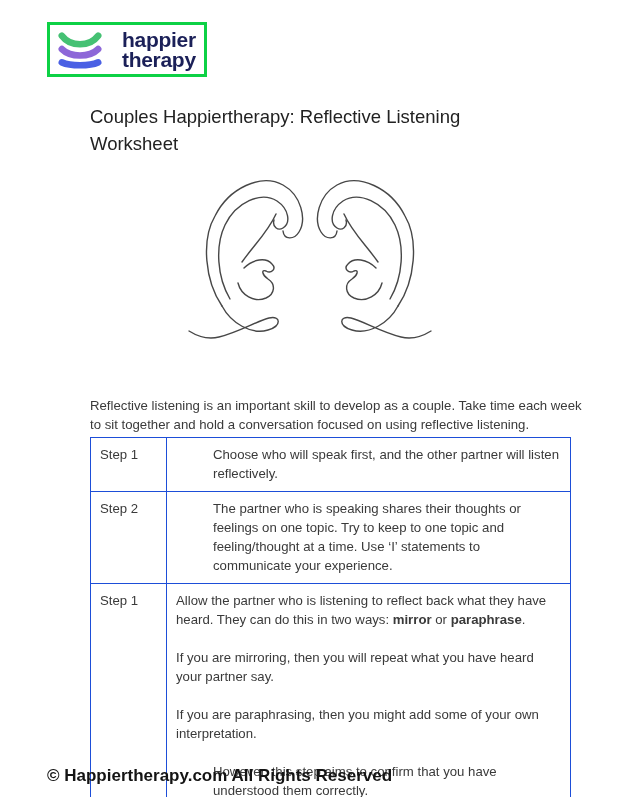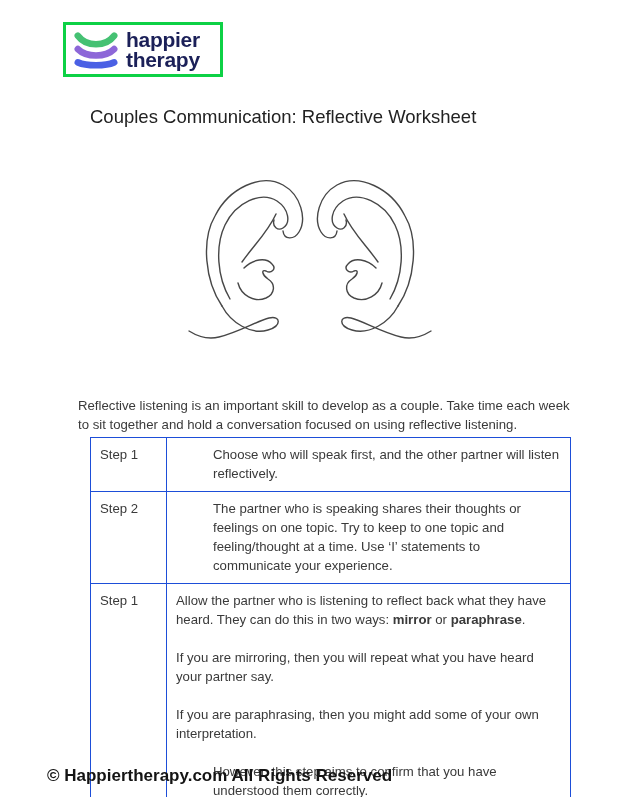--- a/index.html
+++ b/index.html
@@ -7,46 +7,46 @@
     width: 618px; height: 797px;
     font-family: "Liberation Sans", sans-serif;
     color: #3a3a3a;
     position: relative;
     overflow: hidden;
   }
   .page { position: relative; width: 618px; height: 797px; background: #fff; }
 
   
   .logo-box {
-    position: absolute; left: 63px; top: 22px;
+    position: absolute; left: 47px; top: 22px;
     width: 160px; height: 55px; box-sizing: border-box;
     border: 3px solid #0dd145;
     background: #fff;
-    display: flex; align-items: center; gap: 5px; padding: 3px 5px;
+    display: flex; align-items: center; gap: 17px; padding: 3px 5px;
   }
   .logo-curves { flex: 0 0 auto; display: block; }
   .logo-wordmark {
     font-weight: bold; font-size: 21px; line-height: 0.92;
     color: #1b2058; letter-spacing: -0.3px;
   }
 
   
   .title {
     position: absolute; left: 90px; top: 103px;
     font-size: 18.5px; line-height: 27px; color: #222222;
     font-weight: 400;
   }
 
   
   .ears { position: absolute; left: 186px; top: 170px; }
   .ears path { fill: none; stroke: #474747; stroke-width: 1.4; stroke-linecap: round; }
 
   
   .intro {
-    position: absolute; left: 78px; top: 383px; width: 492px;
+    position: absolute; left: 90px; top: 383px; width: 492px;
     font-size: 13.2px; line-height: 19px; color: #3a3a3a;
   }
 
   
   table.steps {
     position: absolute; left: 90px; top: 437px;
     width: 481px; border-collapse: collapse;
     font-size: 13.2px; line-height: 19px; color: #3a3a3a;
     table-layout: fixed;
   }
@@ -77,21 +77,22 @@
       <path d="M7 21 C 16 30, 36 30, 45 21" stroke="#8d67d8" stroke-width="7" fill="none" stroke-linecap="round"></path>
       <path d="M7 35 C 16 39, 36 39, 45 35" stroke="#4a60e4" stroke-width="7" fill="none" stroke-linecap="round"></path>
     </svg>
     <div class="logo-wordmark">
       <div>happier</div>
       <div>therapy</div>
     </div>
   </div>
 
   <div class="title">
-    <div>Couples Communication: Reflective Worksheet</div>
+    <div>Couples Happiertherapy: Reflective Listening</div>
+    <div>Worksheet</div>
   </div>
 
   <svg class="ears" width="248" height="174" viewBox="-16 -8 248 174" aria-hidden="true">
     <defs>
       <g id="ear">
         <path d="M 20 128 C 3 103, -1 62, 13 38 C 27 10, 59 -5, 81 7 C 99 17, 105 41, 97 54 C 92 62, 82 62, 81 53"></path>
         <path d="M 28 121 C 15 99, 13 68, 23 47 C 34 24, 59 13, 75 23 C 87 31, 89 45, 81 50 C 76 53, 70 49, 72 42"></path>
         <path d="M 74 36 C 66 54, 52 67, 40 84"></path>
         <path d="M 42 90 C 51 81, 64 79, 70 86 C 75 91, 69 96, 64 93 C 59 91, 60 97, 66 101 C 74 106, 73 116, 64 120 C 52 125, 39 117, 36 105"></path>
         <path d="M 20 128 C 29 145, 49 157, 66 152 C 80 148, 79 137, 67 140 C 55 143, 37 154, 17 159 C 5 162, -5 158, -13 153"></path>

